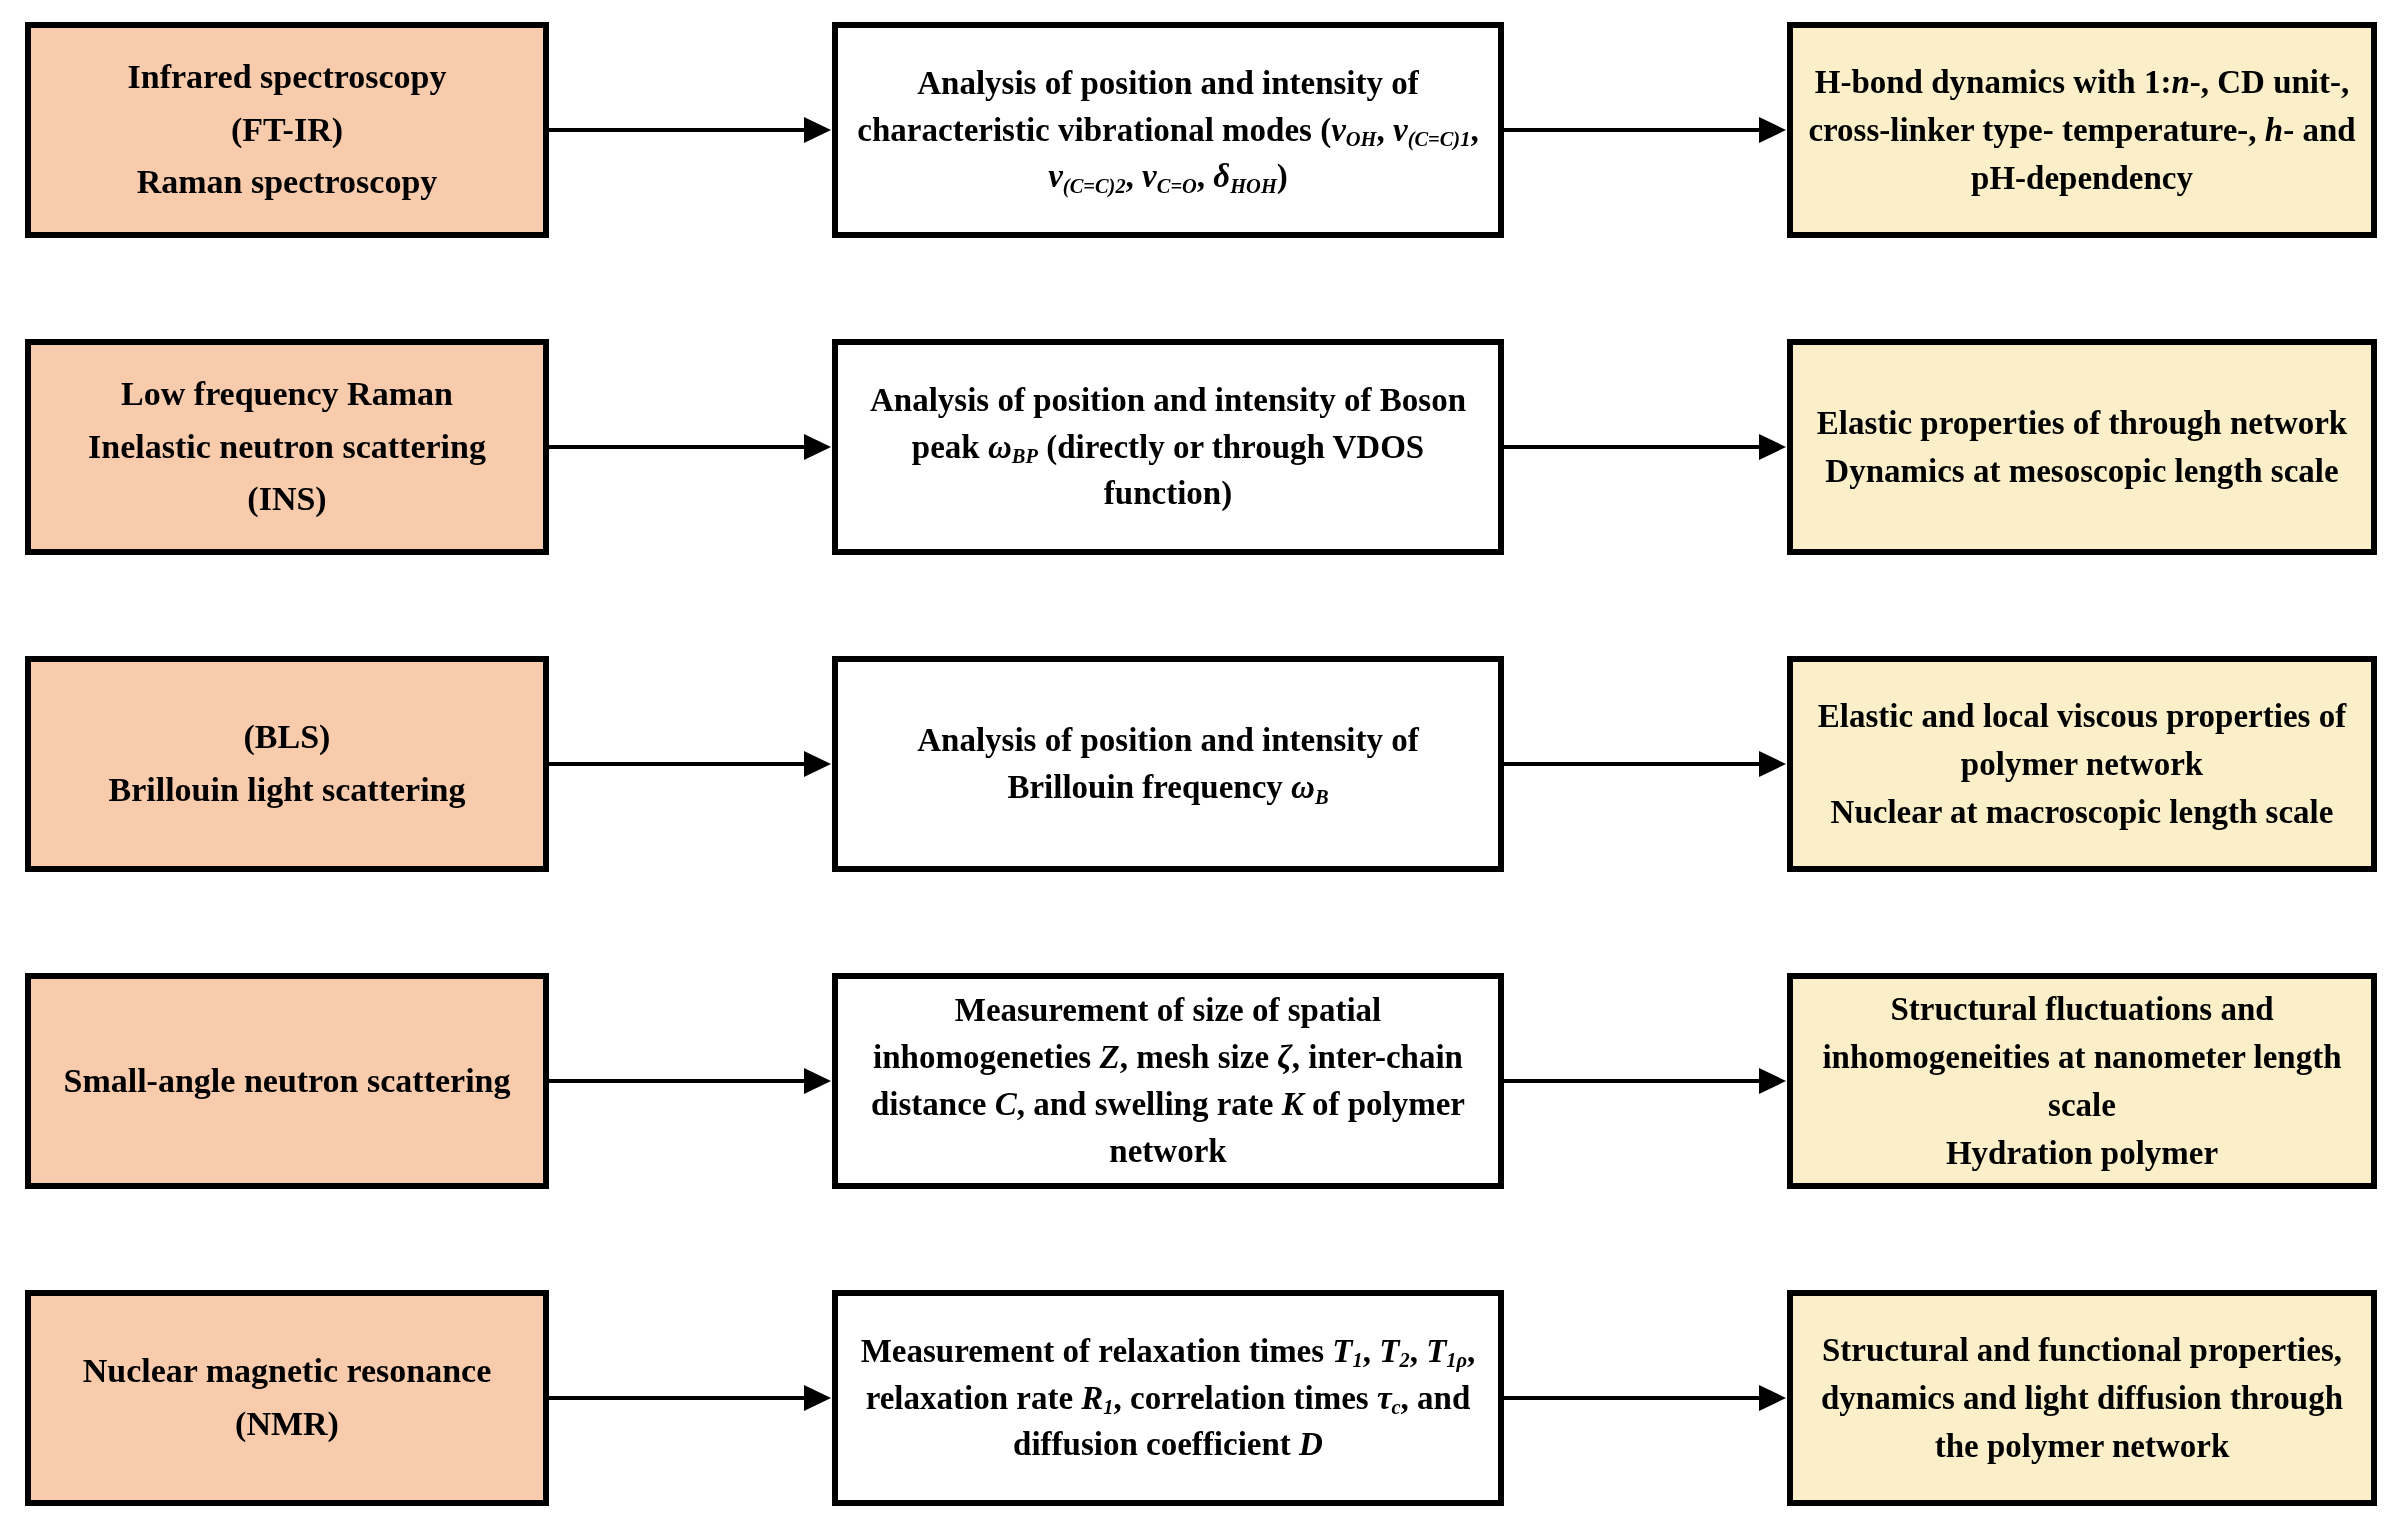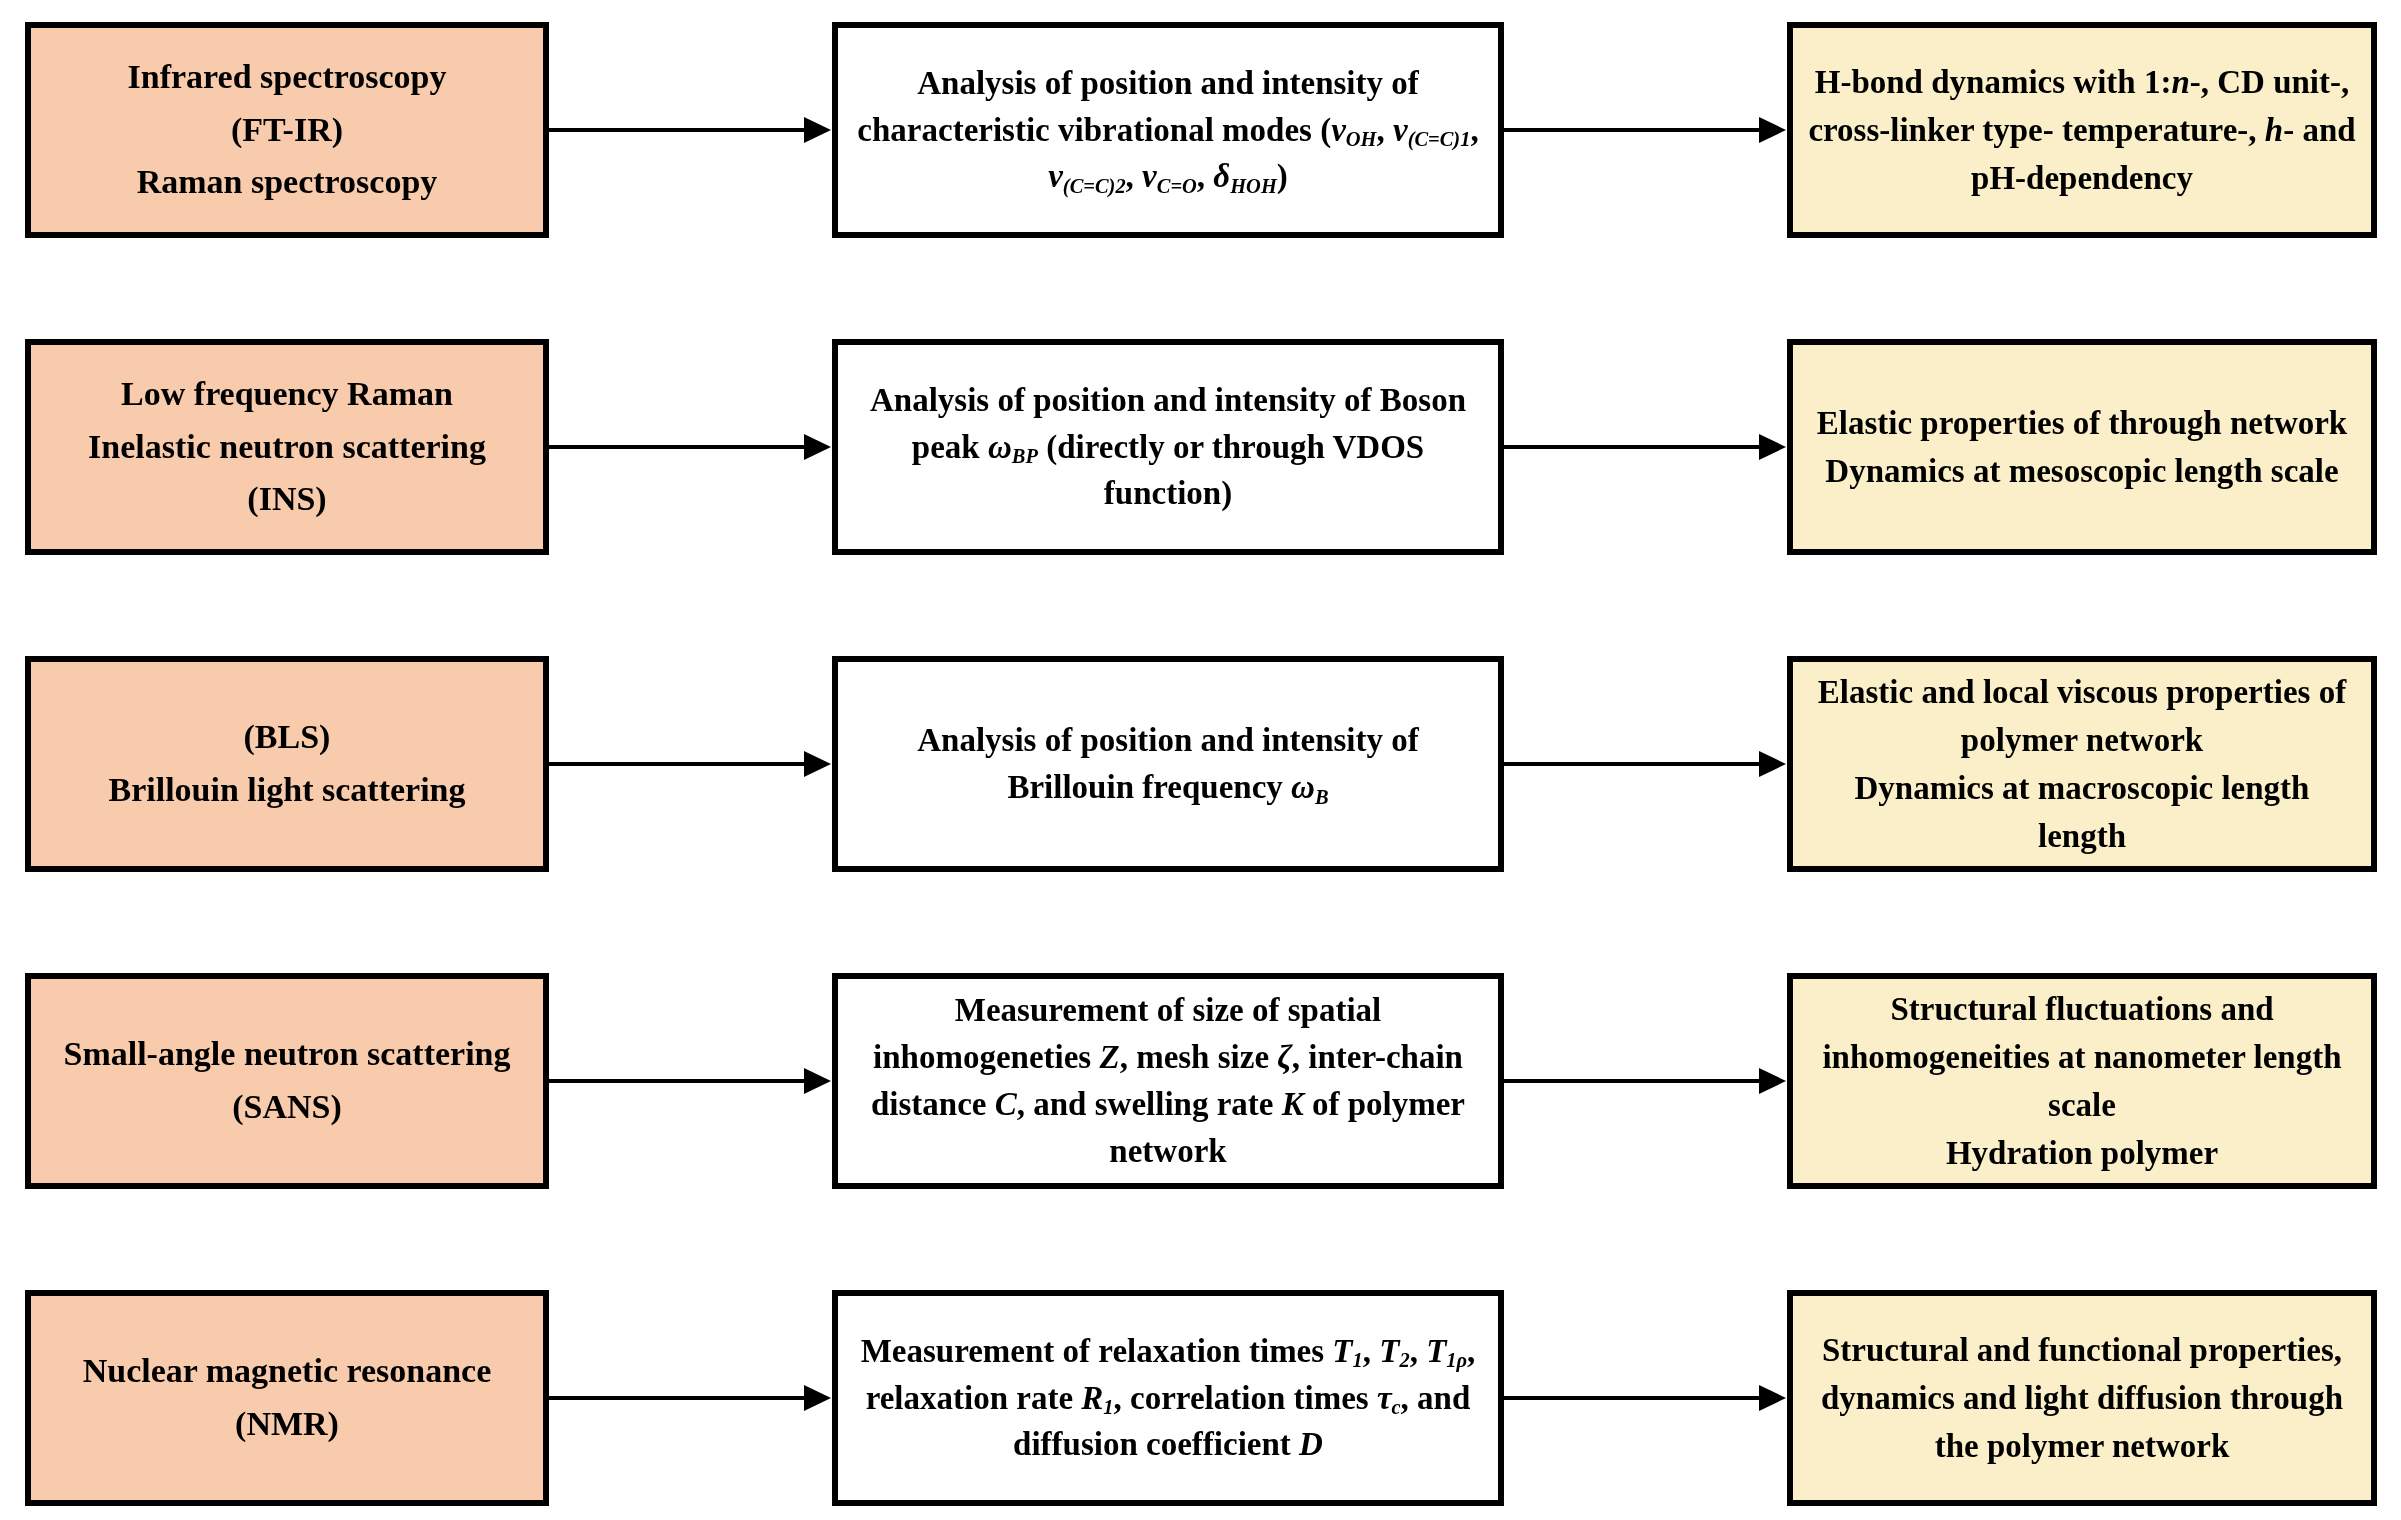--- a/index.html
+++ b/index.html
@@ -128,28 +128,27 @@
       <div class="line">Brillouin light scattering</div>
       <div class="line"></div>
     </div>
     <div class="arrow"></div>
     <div class="box analysis">
       <div class="line">Analysis of position and intensity of Brillouin frequency <i>ω</i><sub>B</sub></div>
     </div>
     <div class="arrow"></div>
     <div class="box outcome">
       <div class="line">Elastic and local viscous properties of polymer network</div>
-      <div class="line">Dynamics at macroscopic length length</div>
+      <div class="line">Nuclear at macroscopic length scale</div>
     </div>
   </div>
 
   <div class="row">
     <div class="box method">
       <div class="line">Small-angle neutron scattering</div>
-      <div class="line">(SANS)</div>
       <div class="line"></div>
     </div>
     <div class="arrow"></div>
     <div class="box analysis">
       <div class="line">Measurement of size of spatial inhomogeneties <i>Z</i>, mesh size <i>ζ</i>, inter-chain distance <i>C</i>, and swelling rate <i>K</i> of polymer network</div>
     </div>
     <div class="arrow"></div>
     <div class="box outcome">
       <div class="line">Structural fluctuations and inhomogeneities at nanometer length scale</div>
       <div class="line">Hydration polymer</div>

